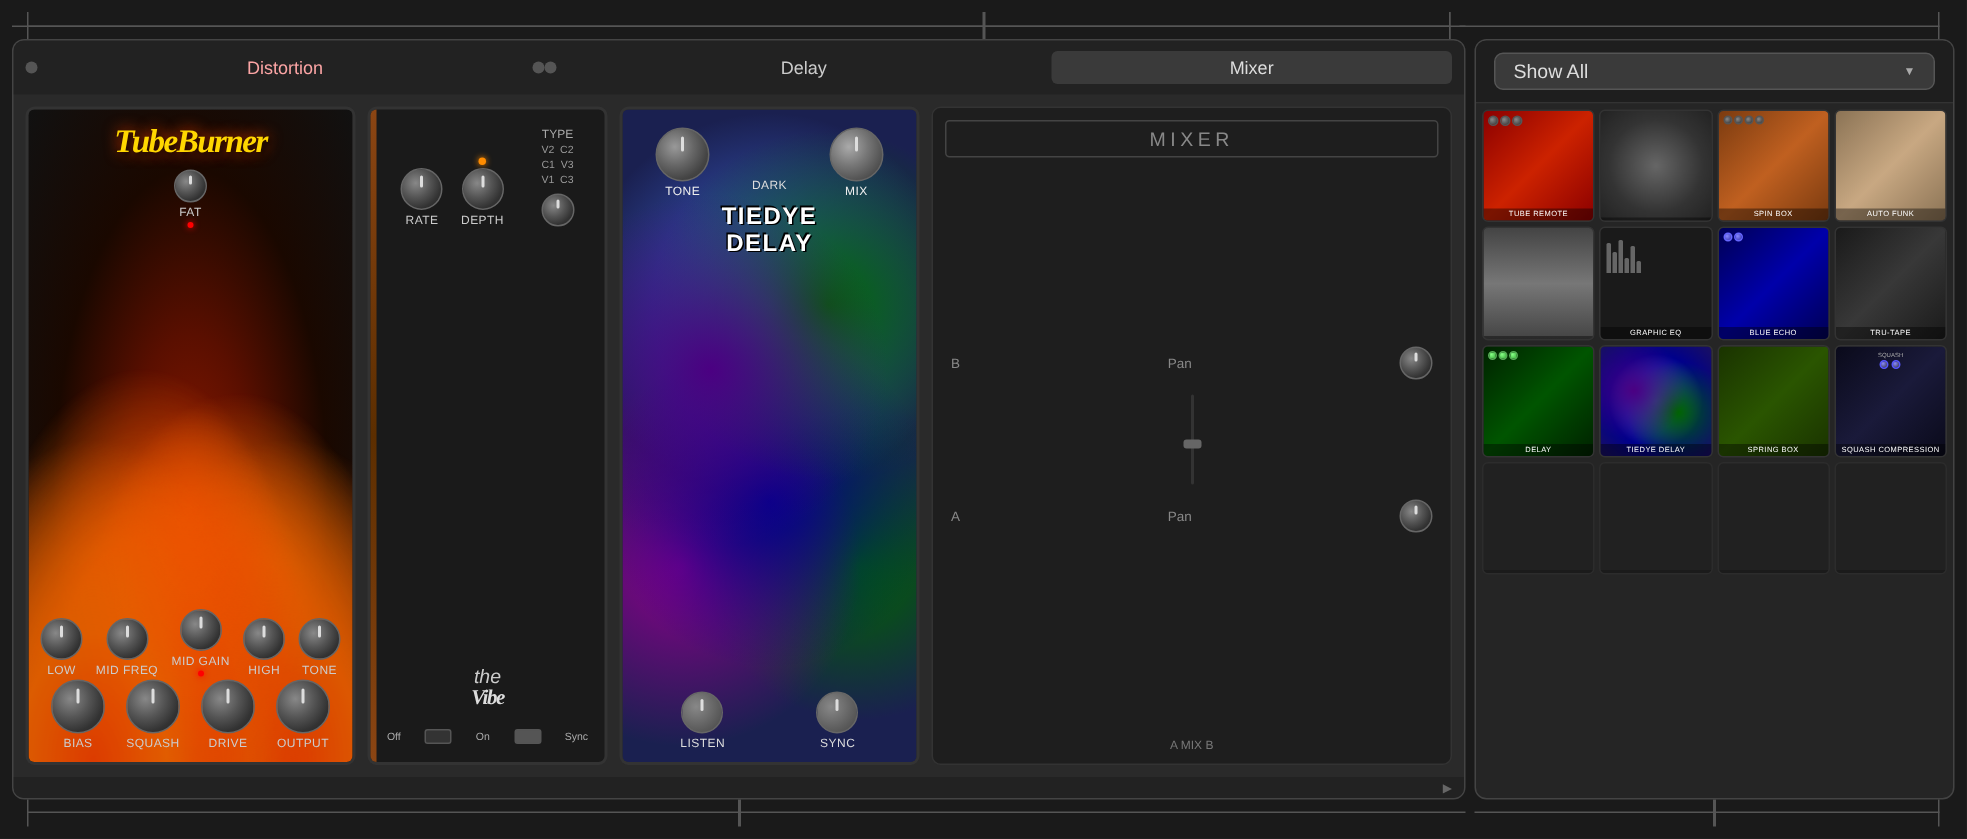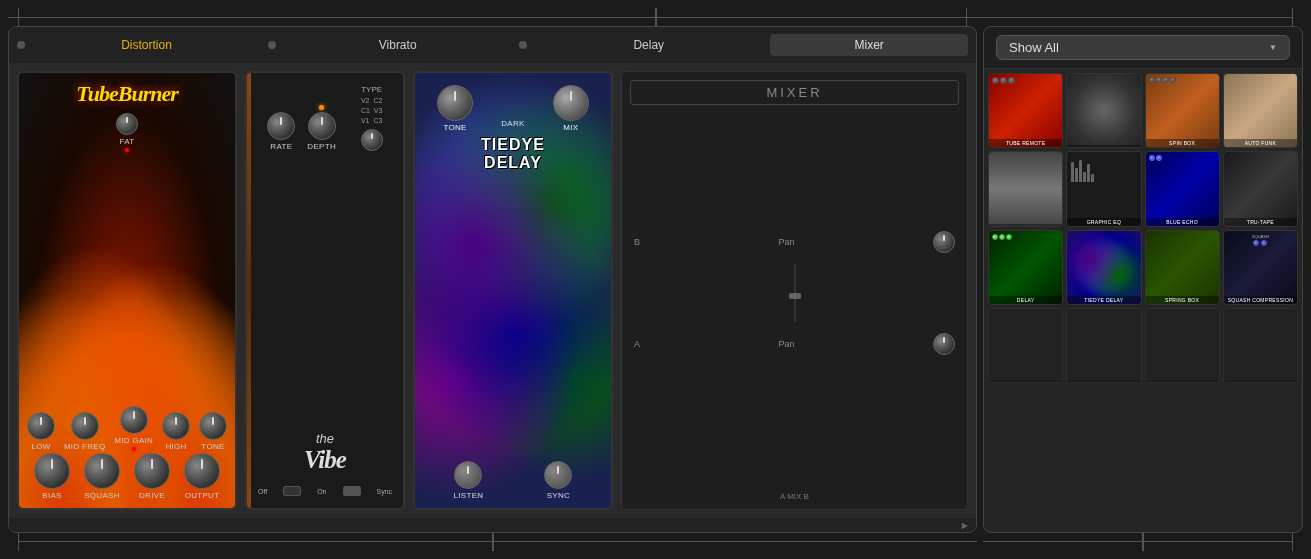--- a/index.html
+++ b/index.html
@@ -60,21 +60,21 @@
     .tab-item {
       flex: 1;
       text-align: center;
       color: #ccc;
       font-size: 12px;
       cursor: pointer;
       padding: 4px 8px;
       position: relative;
     }
     .tab-item.active {
-      color: #eab308;
+      color: #fca5a5;
     }
     .tab-item.mixer-tab {
       flex: 0.8;
       background: #3a3a3a;
       border-radius: 4px;
       margin-left: auto;
       color: #ddd;
     }
 
     
@@ -259,21 +259,21 @@
       flex-direction: column;
       justify-content: flex-end;
       padding-bottom: 4px;
     }
     .vibe-the {
       font-size: 13px;
       color: #ccc;
       font-style: italic;
     }
     .vibe-main-title {
-      font-size: 25px;
+      font-size: 14px;
       color: #ddd;
       font-weight: bold;
       font-family: Georgia, serif;
       font-style: italic;
       letter-spacing: -1px;
     }
 
     .vibe-bottom-row {
       display: flex;
       justify-content: center;
@@ -562,23 +562,20 @@
   <div class="main-row">
 
     <div class="pedalboard-area">
 
       <div class="tab-bar">
         <div class="tab-dot"></div>
         <div class="tab-item active">
           <span>Distortion</span>
         </div>
         <div class="tab-dot"></div>
-        <div class="tab-item">
-          <span>Vibrato</span>
-        </div>
         <div class="tab-dot"></div>
         <div class="tab-item">
           <span>Delay</span>
         </div>
         <div class="tab-item mixer-tab">
           <span>Mixer</span>
         </div>
       </div>
 
       <div class="pedals-row">

